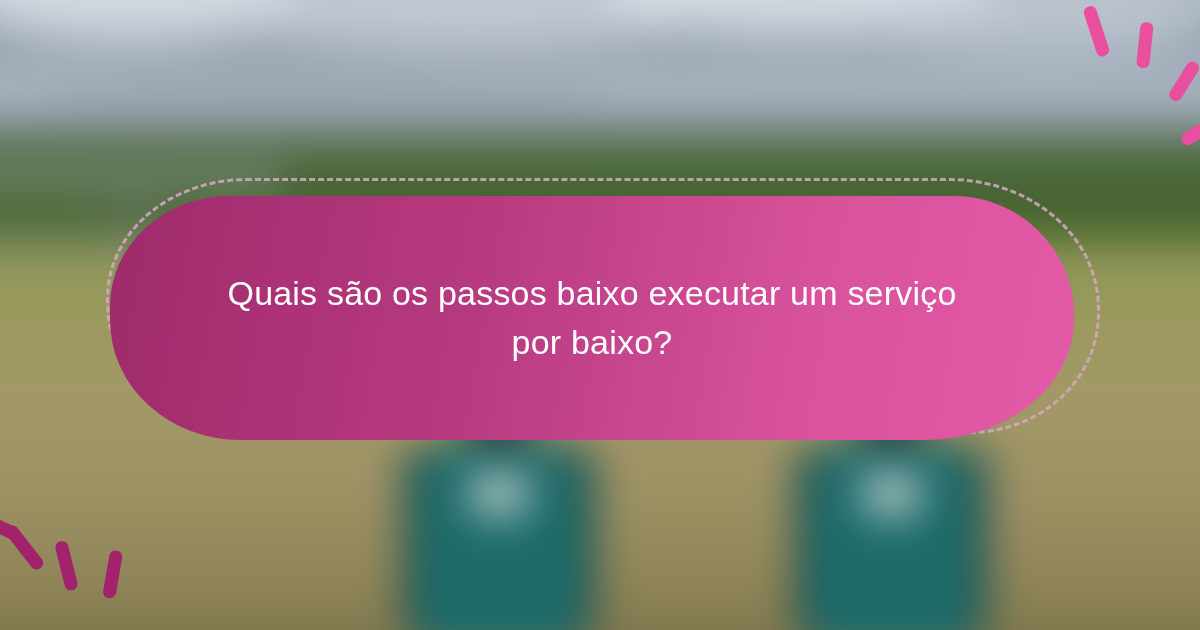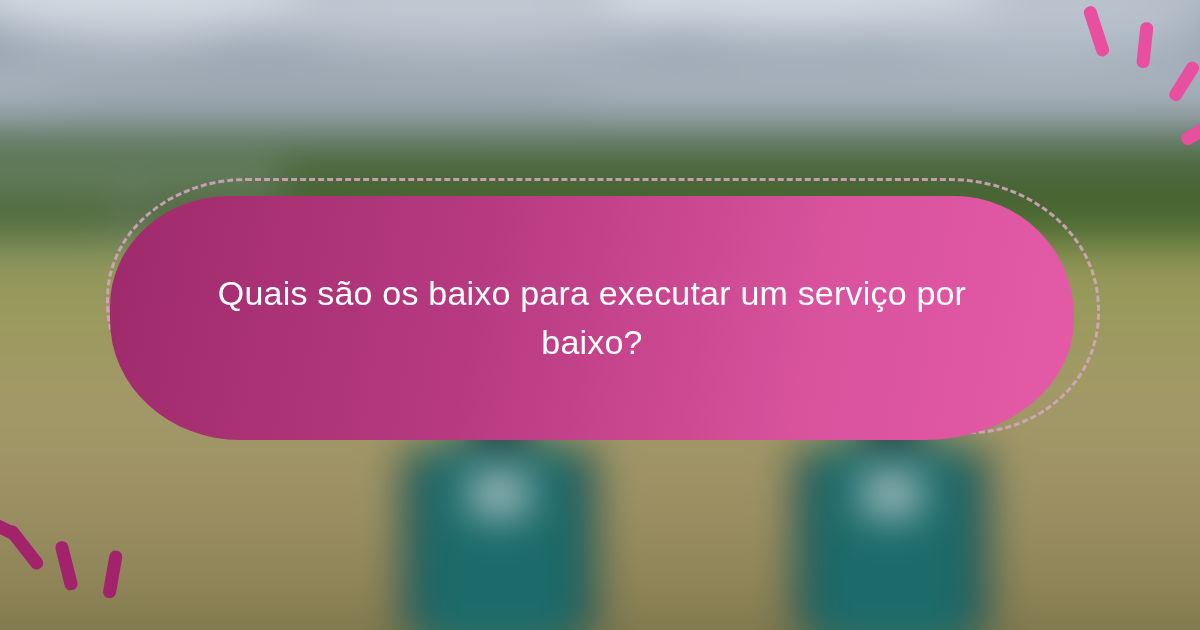--- a/index.html
+++ b/index.html
@@ -234,17 +234,17 @@
   <div class="burst" id="burst-bl" style="left:10px; top:478px; width:160px; height:140px;">
       <span style="left: 2px; top: 6px; width: 13px; height: 52px; background: rgb(162, 34, 107); transform: rotate(-64deg);"></span>
       <span style="left: 24px; top: 38px; width: 13px; height: 52px; background: rgb(162, 34, 107); transform: rotate(-38deg);"></span>
       <span style="left: 56px; top: 62px; width: 13px; height: 50px; background: rgb(162, 34, 107); transform: rotate(-14deg);"></span>
       <span style="left: 92px; top: 72px; width: 13px; height: 48px; background: rgb(162, 34, 107); transform: rotate(10deg);"></span>
     </div>
 
   <div class="blob-wrap">
     <div class="blob-outline"></div>
     <div class="blob">
-      <div class="blob-text">Quais são os baixo para executar um serviço por baixo?</div>
+      <div class="blob-text">Quais são os passos baixo executar um serviço por baixo?</div>
     </div>
   </div>
 
 </div>
 
 </body></html>

